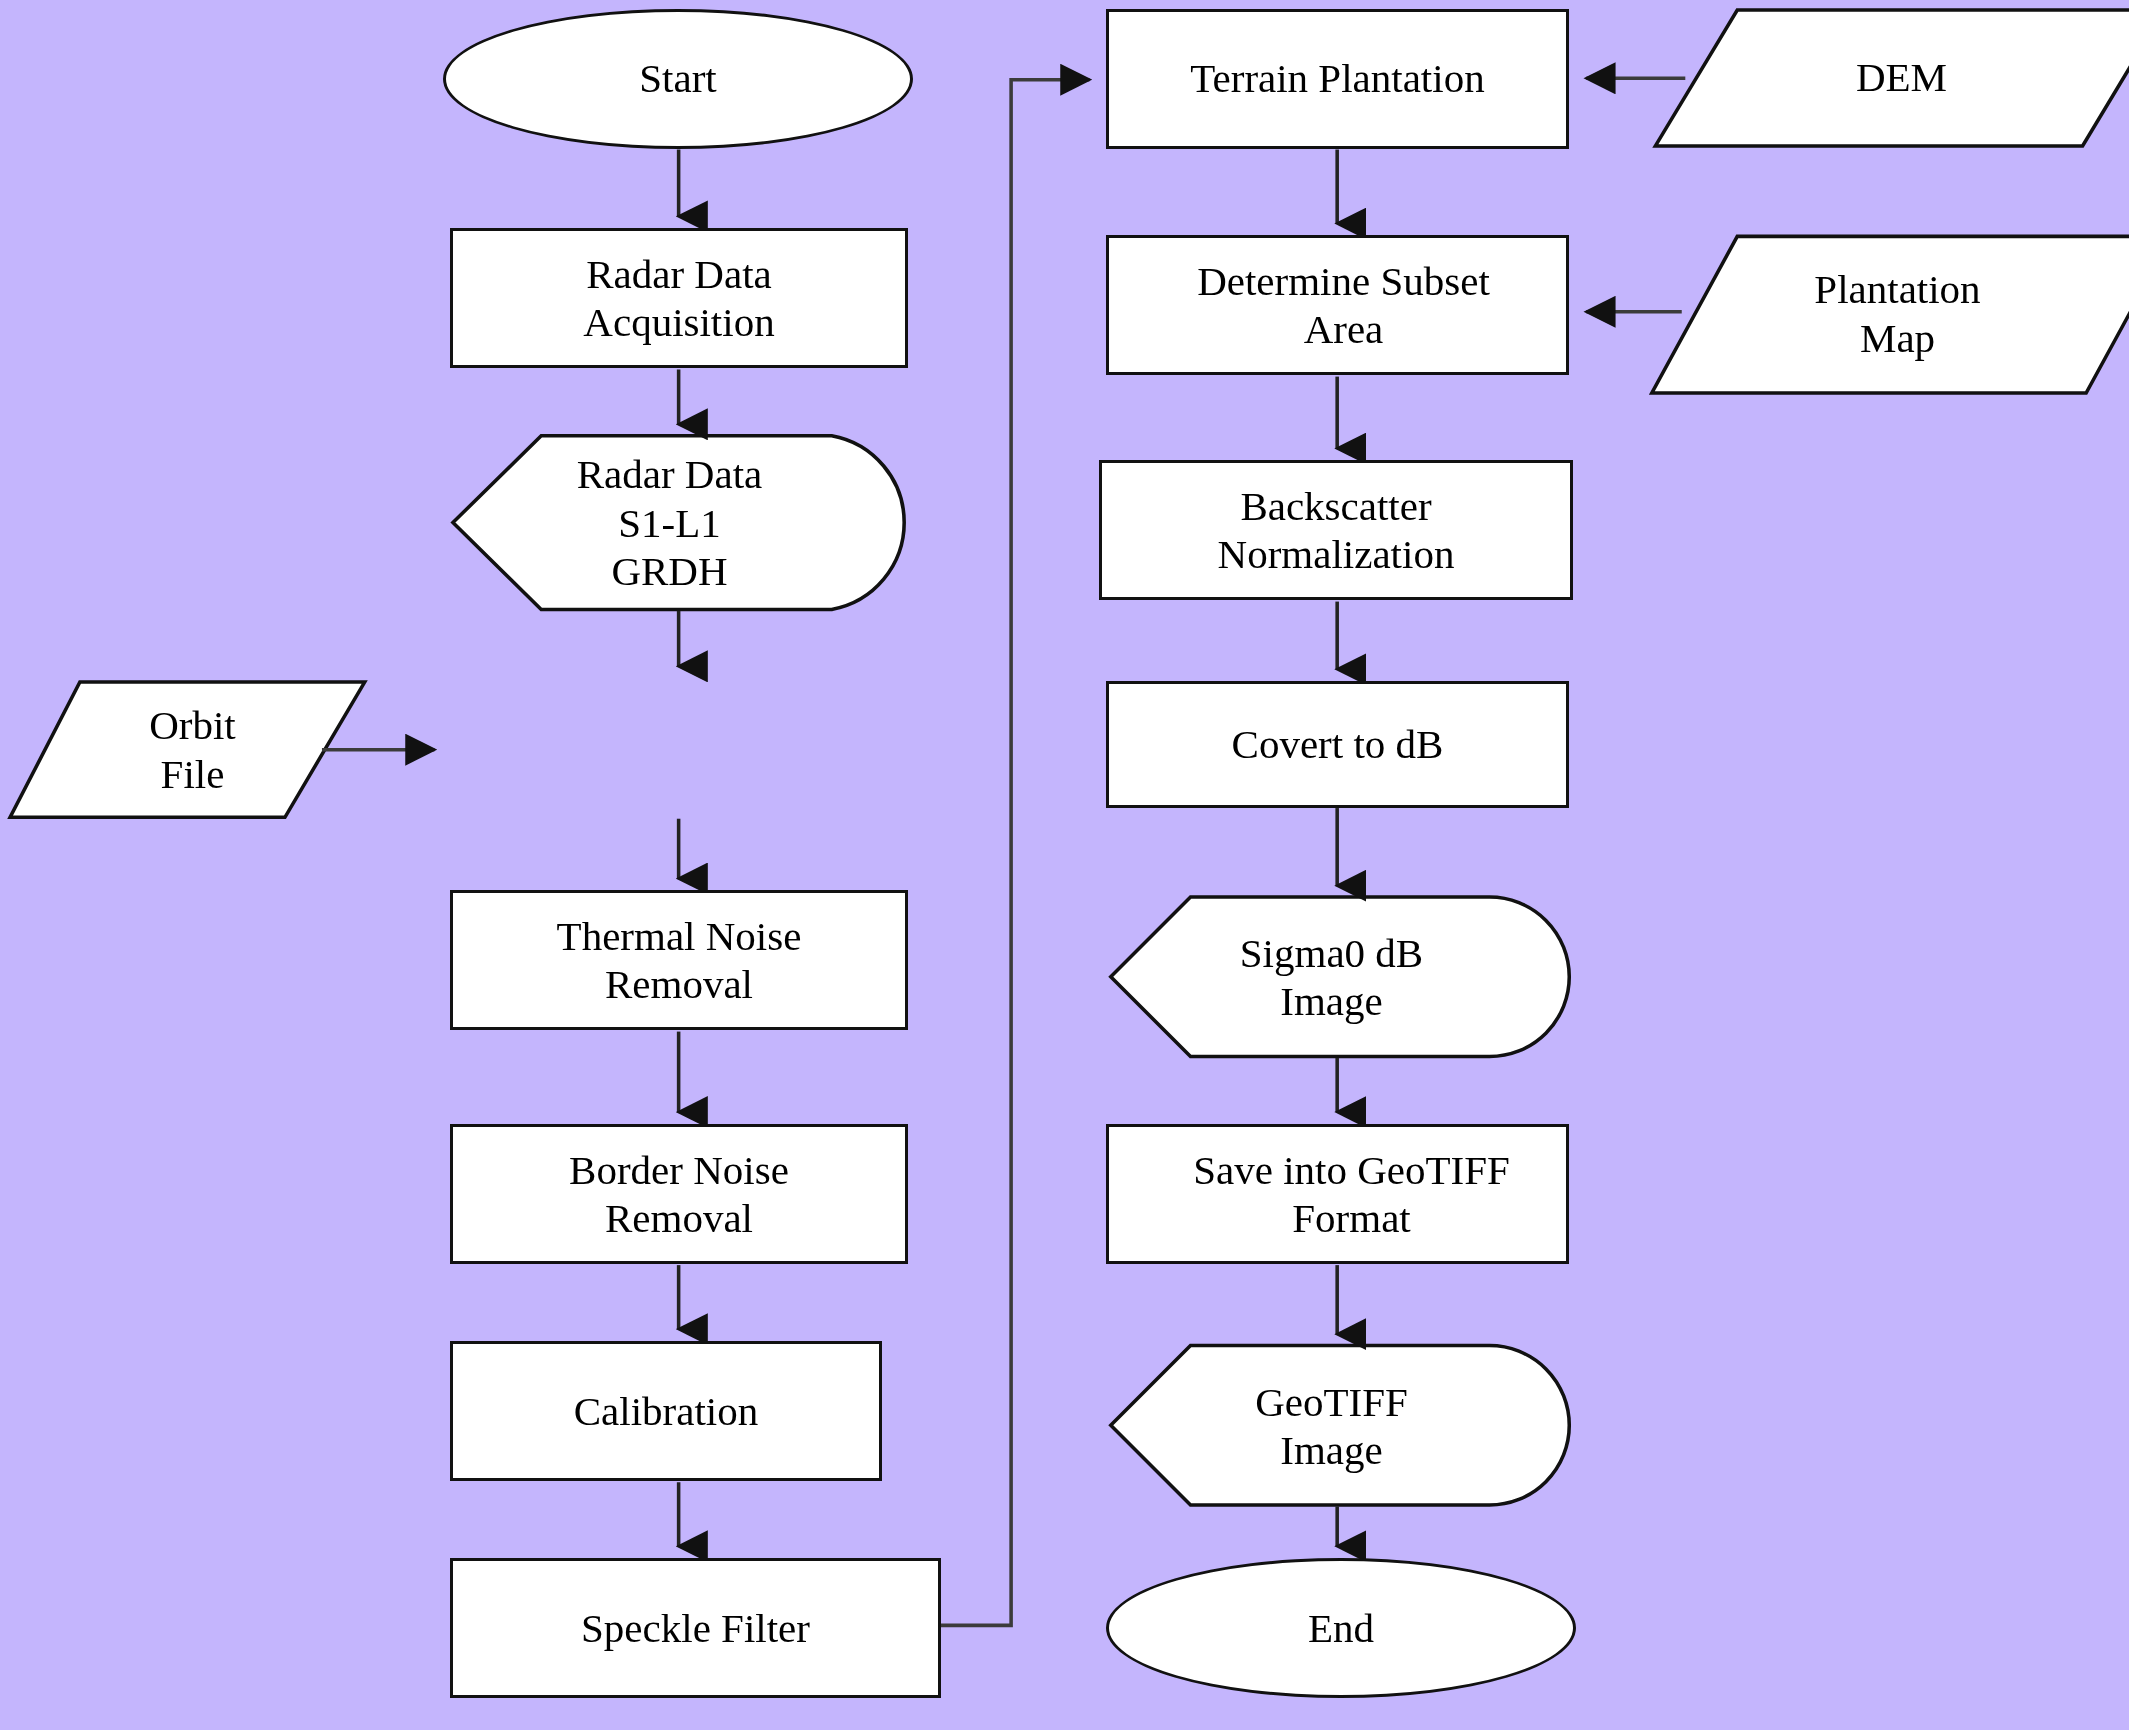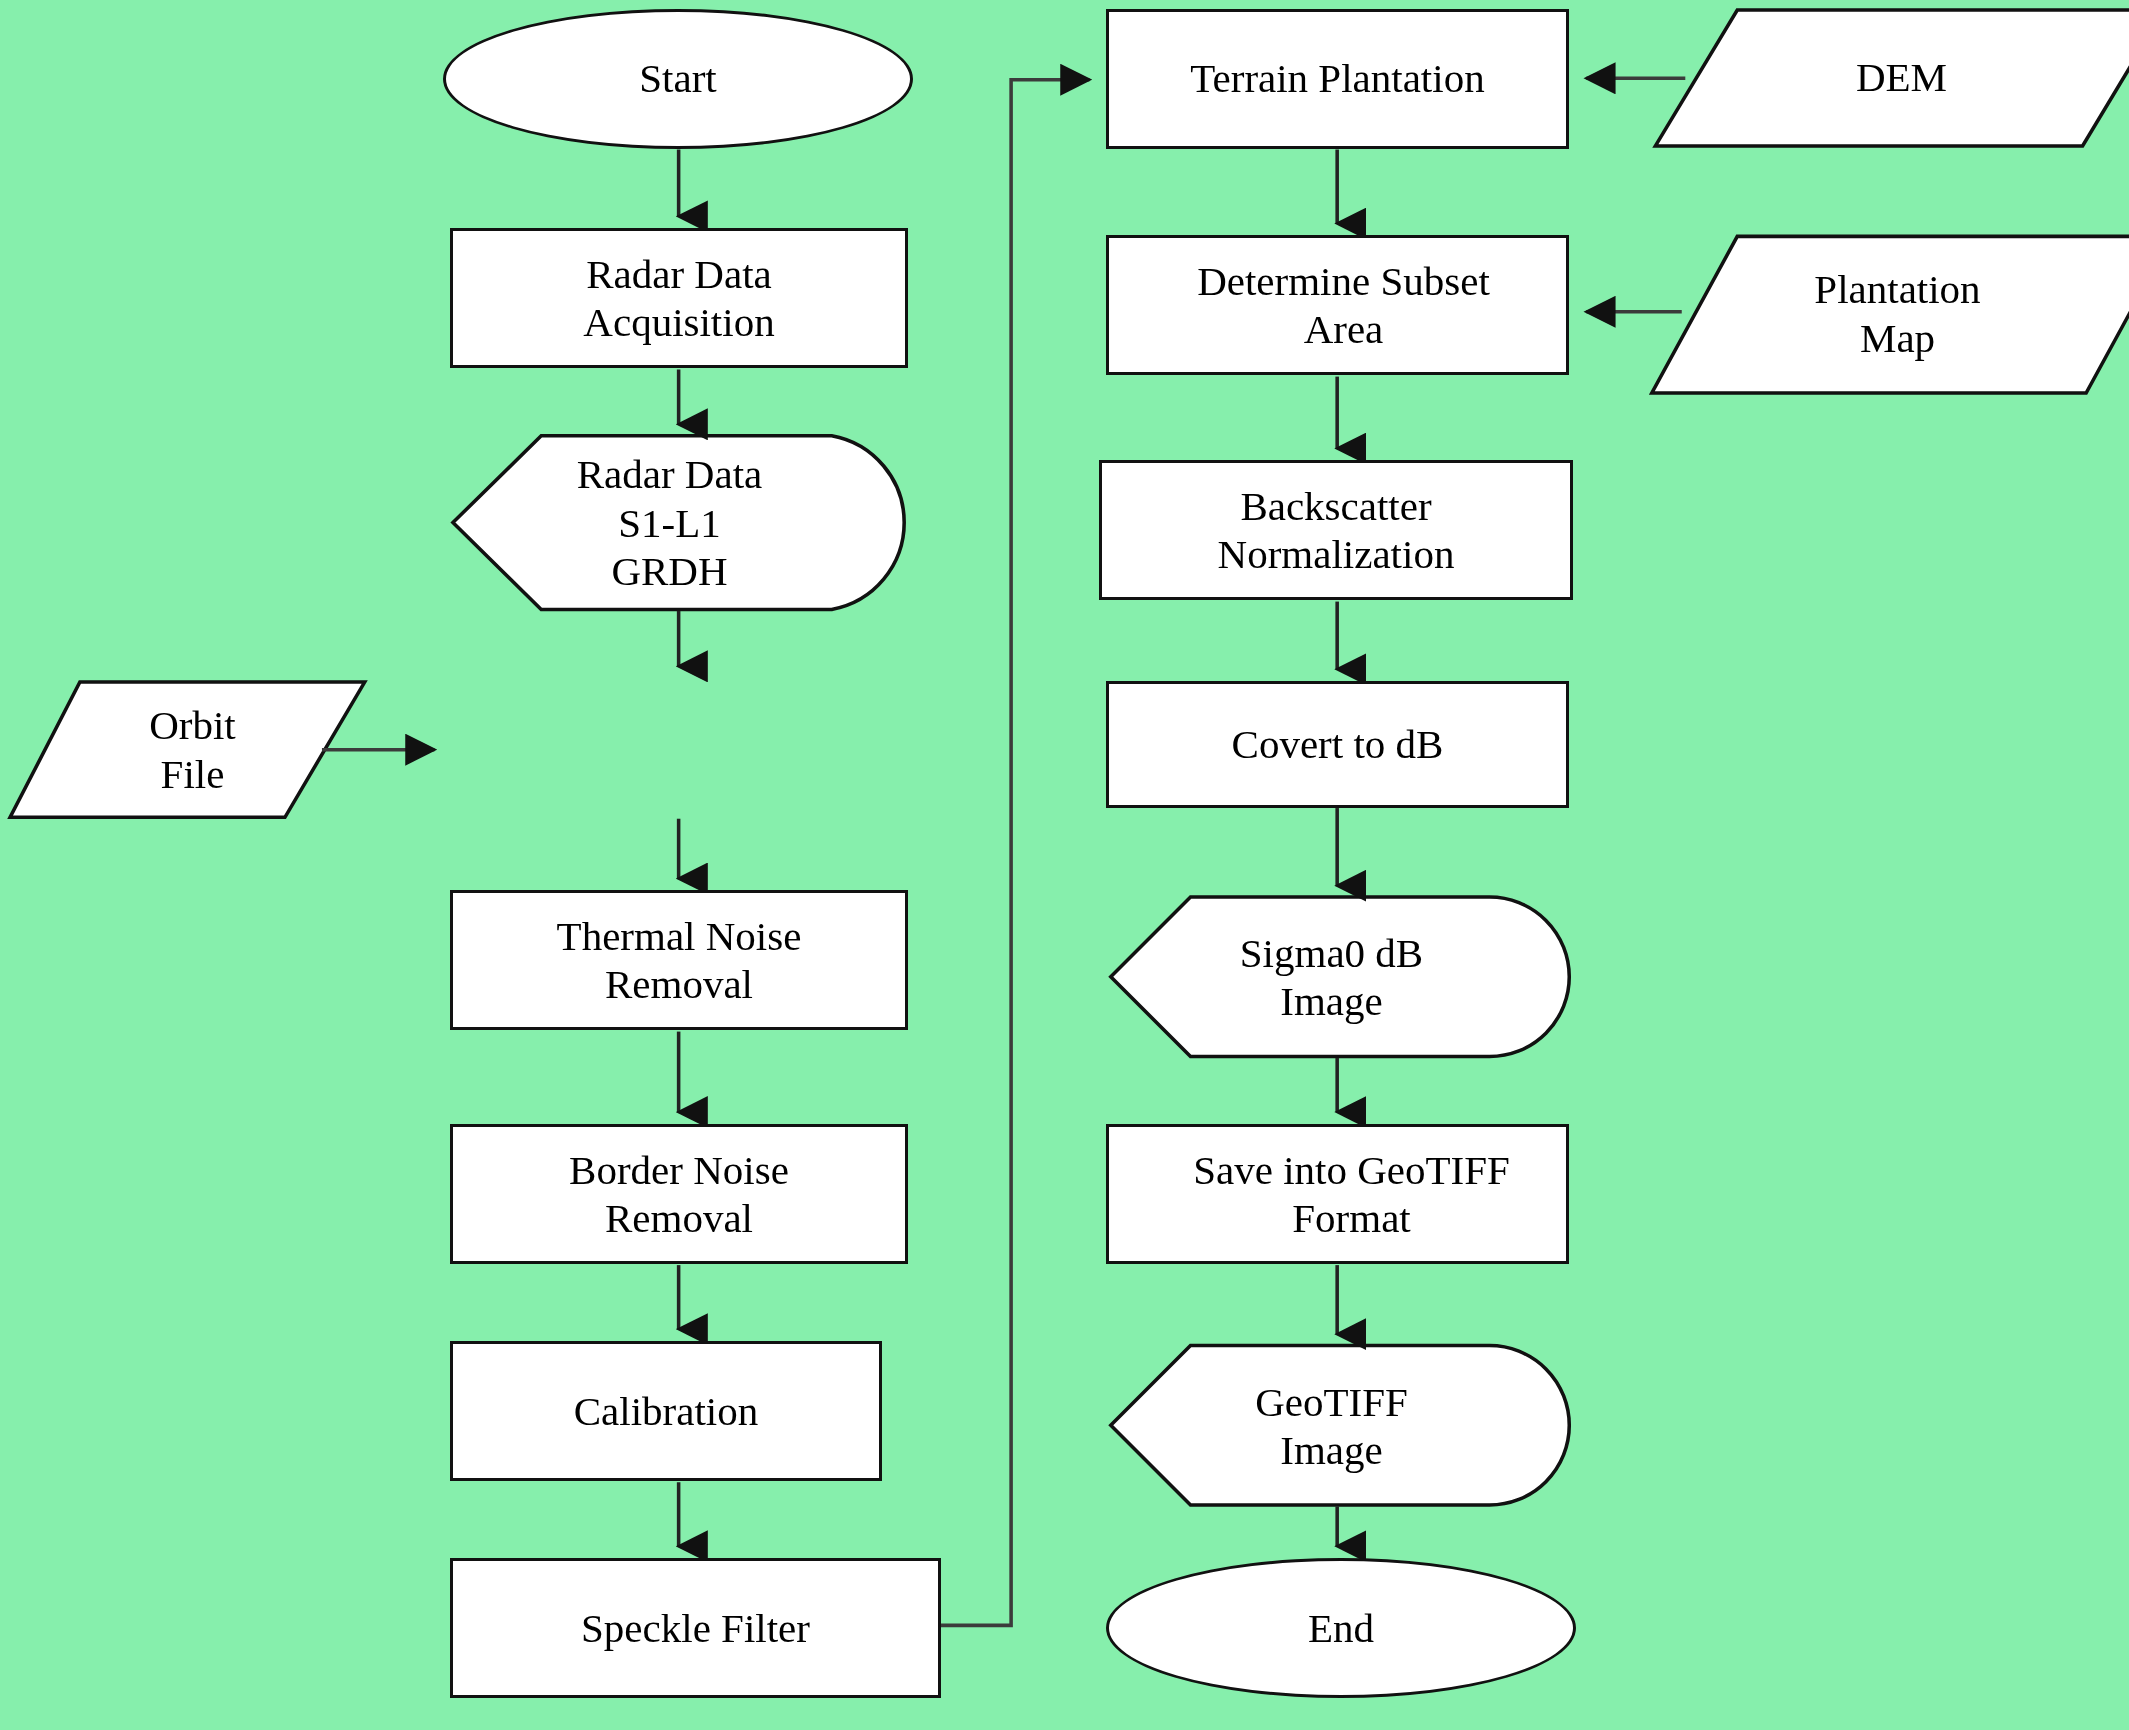--- a/index.html
+++ b/index.html
@@ -4,21 +4,21 @@
 <style>
   html, body {
     margin: 0;
     padding: 0;
     background: #ffffff;
   }
   #canvas {
     position: relative;
     width: 2129px;
     height: 1730px;
-    background: #86efac;
+    background: #c4b5fd;
     overflow: hidden;
     font-family: "Liberation Serif", "DejaVu Serif", serif;
   }
   .node {
     position: absolute;
     box-sizing: border-box;
     display: flex;
     align-items: center;
     justify-content: center;
     text-align: center;

